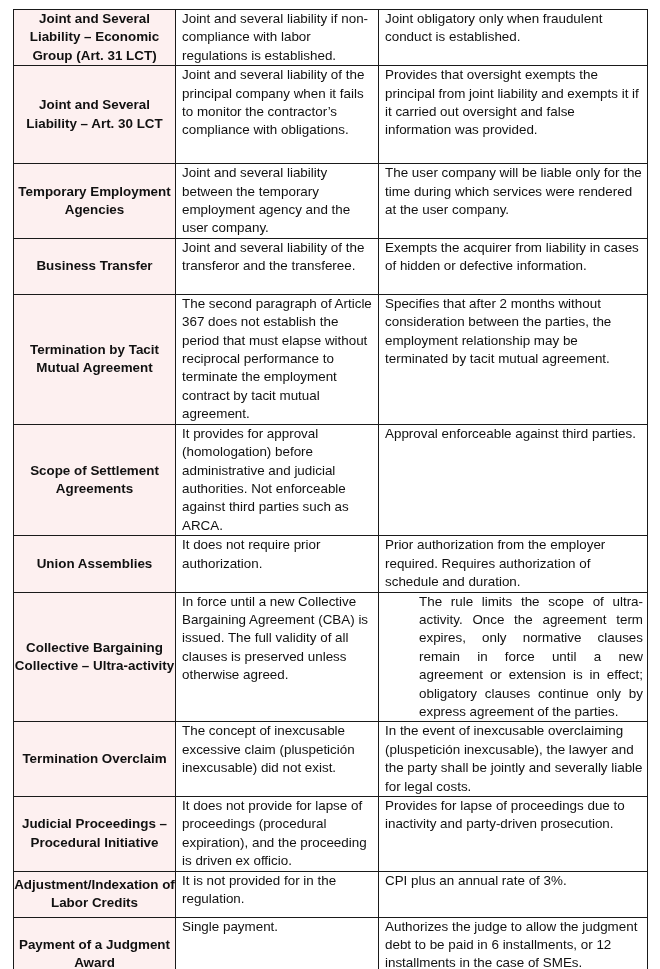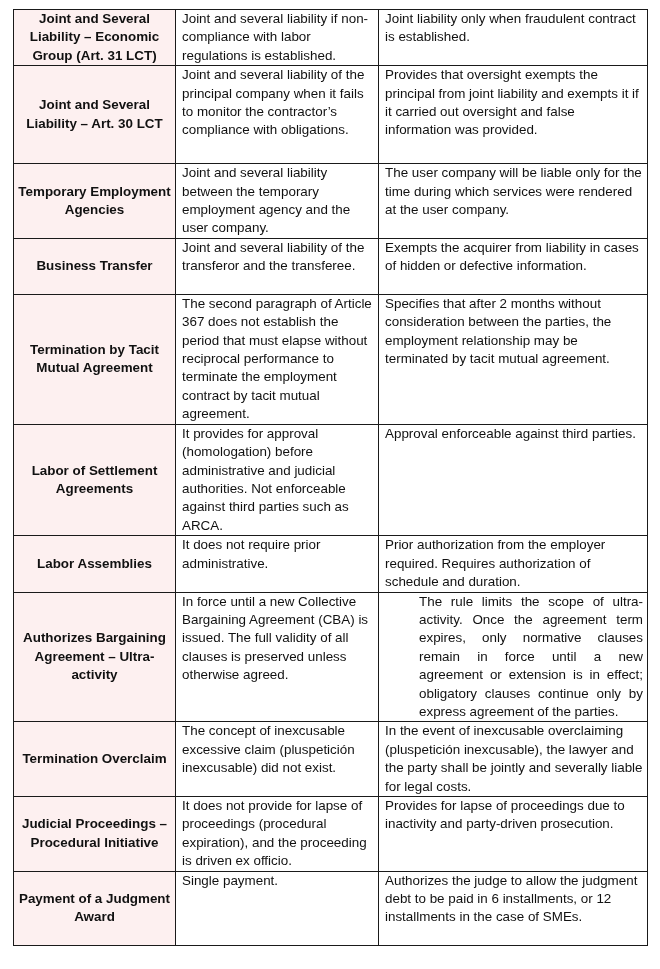--- a/index.html
+++ b/index.html
@@ -29,21 +29,21 @@
 <table class="tbl">
   <colgroup>
       <col class="c1">
       <col class="c2">
       <col class="c3">
     </colgroup>
   <tbody>
     <tr style="height:56px">
       <td class="topic">Joint and Several Liability – Economic Group (Art. 31 LCT)</td>
       <td class="prev">Joint and several liability if non-compliance with labor regulations is established.</td>
-      <td class="reform">Joint liability only when fraudulent contract is established.</td>
+      <td class="reform">Joint obligatory only when fraudulent conduct is established.</td>
     </tr>
     <tr style="height:98px">
       <td class="topic">Joint and Several Liability – Art. 30 LCT</td>
       <td class="prev">Joint and several liability of the principal company when it fails to monitor the contractor’s compliance with obligations.</td>
       <td class="reform">Provides that oversight exempts the principal from joint liability and exempts it if it carried out oversight and false information was provided.</td>
     </tr>
     <tr style="height:68px">
       <td class="topic">Temporary Employment Agencies</td>
       <td class="prev">Joint and several liability between the temporary employment agency and the user company.</td>
       <td class="reform">The user company will be liable only for the time during which services were rendered at the user company.</td>
@@ -52,43 +52,48 @@
       <td class="topic">Business Transfer</td>
       <td class="prev">Joint and several liability of the transferor and the transferee.</td>
       <td class="reform">Exempts the acquirer from liability in cases of hidden or defective information.</td>
     </tr>
     <tr style="height:130px">
       <td class="topic">Termination by Tacit Mutual Agreement</td>
       <td class="prev">The second paragraph of Article 367 does not establish the period that must elapse without reciprocal performance to terminate the employment contract by tacit mutual agreement.</td>
       <td class="reform">Specifies that after 2 months without consideration between the parties, the employment relationship may be terminated by tacit mutual agreement.</td>
     </tr>
     <tr style="height:110px">
-      <td class="topic">Labor of Settlement Agreements</td>
+      <td class="topic">Scope of Settlement Agreements</td>
       <td class="prev">It provides for approval (homologation) before administrative and judicial authorities. Not enforceable against third parties such as ARCA.</td>
       <td class="reform">Approval enforceable against third parties.</td>
     </tr>
     <tr style="height:56px">
-      <td class="topic">Labor Assemblies</td>
-      <td class="prev">It does not require prior administrative.</td>
+      <td class="topic">Union Assemblies</td>
+      <td class="prev">It does not require prior authorization.</td>
       <td class="reform">Prior authorization from the employer required. Requires authorization of schedule and duration.</td>
     </tr>
     <tr style="height:111px">
-      <td class="topic">Authorizes Bargaining Agreement – Ultra-activity</td>
+      <td class="topic">Collective Bargaining Collective – Ultra-activity</td>
       <td class="prev">In force until a new Collective Bargaining Agreement (CBA) is issued. The full validity of all clauses is preserved unless otherwise agreed.</td>
       <td class="reform justify">The rule limits the scope of ultra-activity. Once the agreement term expires, only normative clauses remain in force until a new agreement or extension is in effect; obligatory clauses continue only by express agreement of the parties.</td>
     </tr>
     <tr style="height:74px">
       <td class="topic">Termination Overclaim</td>
       <td class="prev">The concept of inexcusable excessive claim (pluspetición inexcusable) did not exist.</td>
       <td class="reform">In the event of inexcusable overclaiming (pluspetición inexcusable), the lawyer and the party shall be jointly and severally liable for legal costs.</td>
     </tr>
     <tr style="height:74px">
       <td class="topic">Judicial Proceedings – Procedural Initiative</td>
       <td class="prev">It does not provide for lapse of proceedings (procedural expiration), and the proceeding is driven ex officio.</td>
       <td class="reform">Provides for lapse of proceedings due to inactivity and party-driven prosecution.</td>
     </tr>
+    <tr style="height:46px">
+      <td class="topic">Adjustment/Indexation of Labor Credits</td>
+      <td class="prev">It is not provided for in the regulation.</td>
+      <td class="reform">CPI plus an annual rate of 3%.</td>
+    </tr>
     <tr style="height:74px">
       <td class="topic">Payment of a Judgment Award</td>
       <td class="prev">Single payment.</td>
       <td class="reform">Authorizes the judge to allow the judgment debt to be paid in 6 installments, or 12 installments in the case of SMEs.</td>
     </tr>
   </tbody>
 </table>
 
 </body></html>

